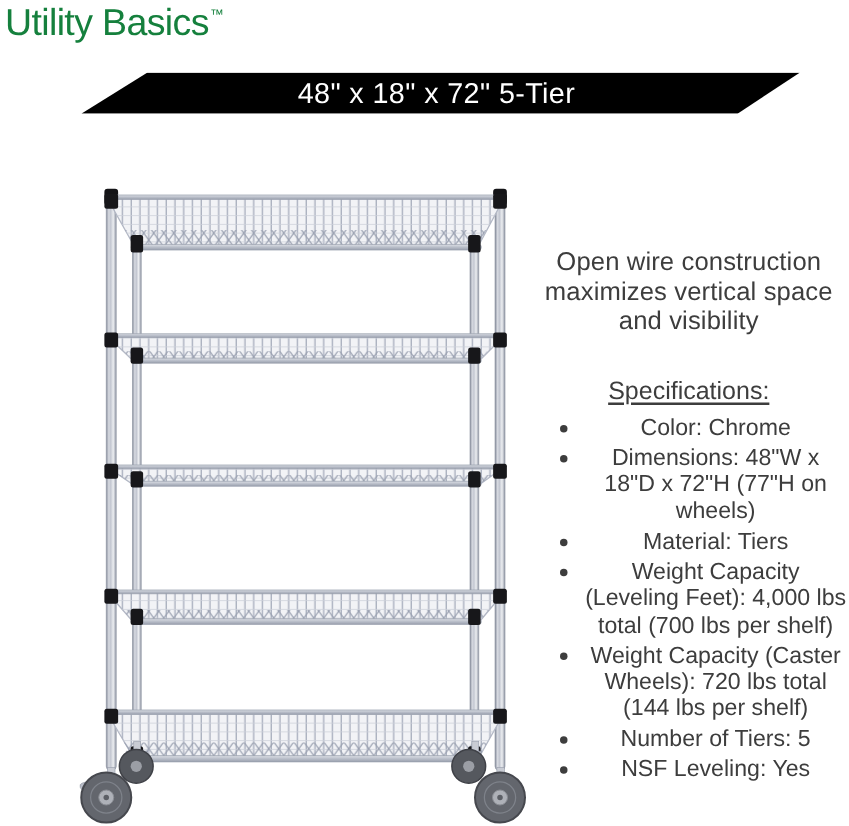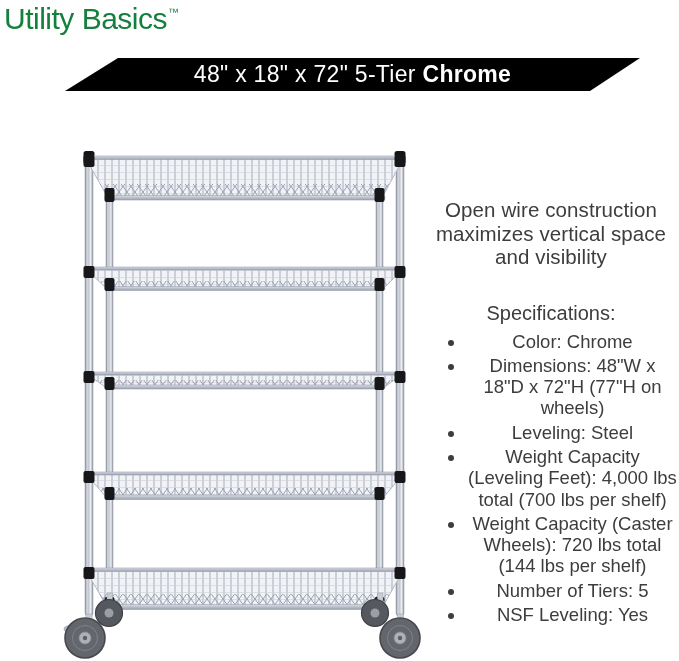--- a/index.html
+++ b/index.html
@@ -21,36 +21,36 @@
   }
   .banner .seg{white-space:pre;font-weight:400;}
   .banner .seg.bold{font-weight:700;}
   .rack{position:absolute;left:55px;top:148px;width:370px;height:512px;}
   .info{
     position:absolute;left:424px;top:198px;width:254px;color:#3d3d3d;text-align:center;
   }
   .desc{margin:0;font-size:20.5px;line-height:1.15;letter-spacing:0.1px;}
   .spec-h{
     margin:33px 0 6px 0;font-size:20px;font-weight:400;
-    text-underline-offset:3px;
+    text-decoration:underline;text-underline-offset:3px;
   }
   .spec-list{
     margin:0;padding:0 0 0 30px;font-size:18.5px;line-height:1.15;
   }
   .spec-list li{margin:0 0 3px 12px;padding-left:1px;}
 </style>
 </head>
 <body>
 
 <div class="logo">
   <span>Utility Basics</span><span class="tm">™</span>
 </div>
 
 <div class="banner">
-  <span class="seg">48" x 18" x 72" 5-Tier </span><span class="seg bold">Chrome</span>
+  <span class="seg">48" x 18" x 72" 5-Tier </span>
 </div>
 
 <div class="rack">
   <svg width="370" height="512" viewBox="0 0 370 512" role="img" aria-label="5-tier chrome wire shelving rack on caster wheels">
     <defs>
       <linearGradient id="postG" x1="0" y1="0" x2="1" y2="0">
         <stop offset="0" stop-color="#878d9c"></stop>
         <stop offset="0.25" stop-color="#d6d9e0"></stop>
         <stop offset="0.45" stop-color="#c3c7d1"></stop>
         <stop offset="0.7" stop-color="#eceef1"></stop>
@@ -170,19 +170,19 @@
     </g>
   </svg>
 </div>
 
 <aside class="info">
   <p class="desc">Open wire construction maximizes vertical space and visibility</p>
   <h2 class="spec-h">Specifications:</h2>
   <ul class="spec-list">
     <li>Color: Chrome</li>
     <li>Dimensions: 48"W x 18"D x 72"H (77"H on wheels)</li>
-    <li>Leveling: Steel</li>
+    <li>Material: Tiers</li>
     <li>Weight Capacity (Leveling Feet): 4,000 lbs total (700 lbs per shelf)</li>
     <li>Weight Capacity (Caster Wheels): 720 lbs total (144 lbs per shelf)</li>
     <li>Number of Tiers: 5</li>
     <li>NSF Leveling: Yes</li>
   </ul>
 </aside>
 
 </body></html>

